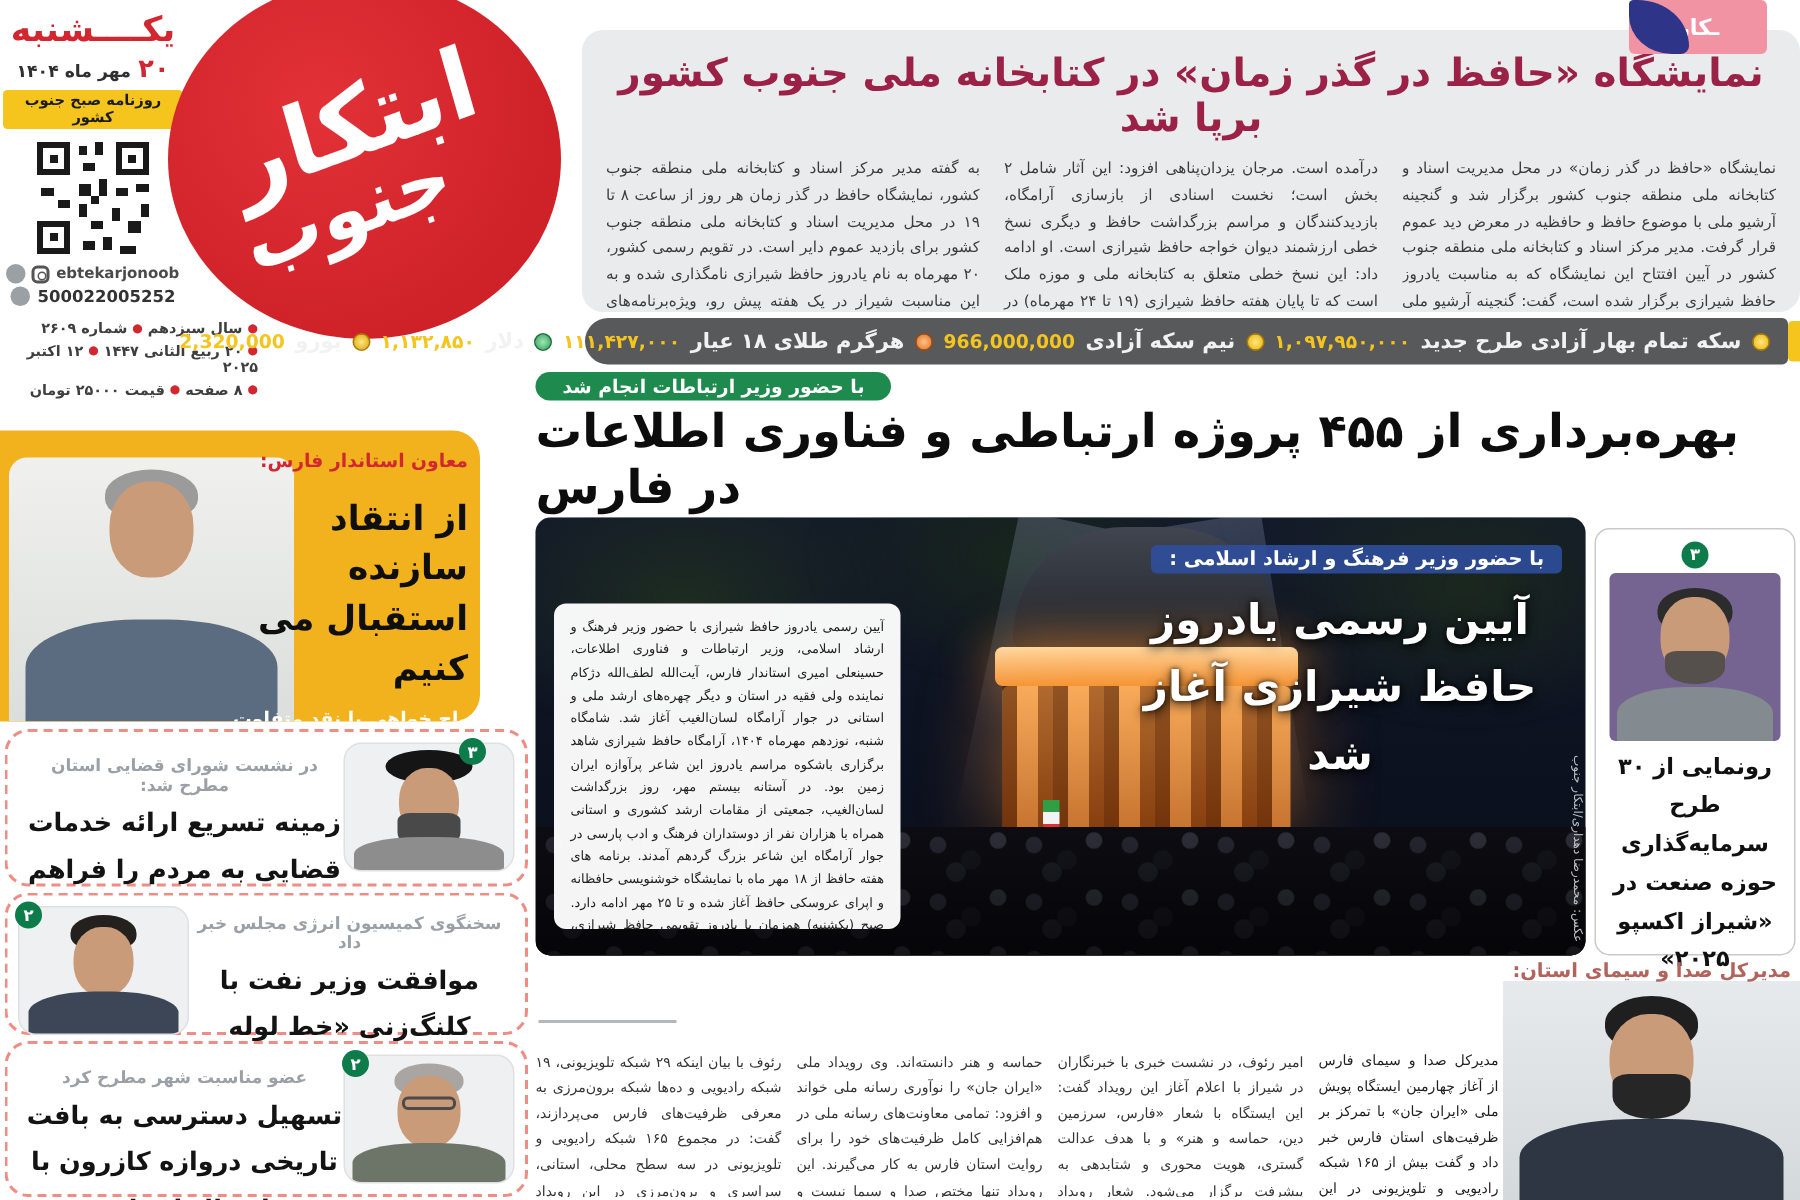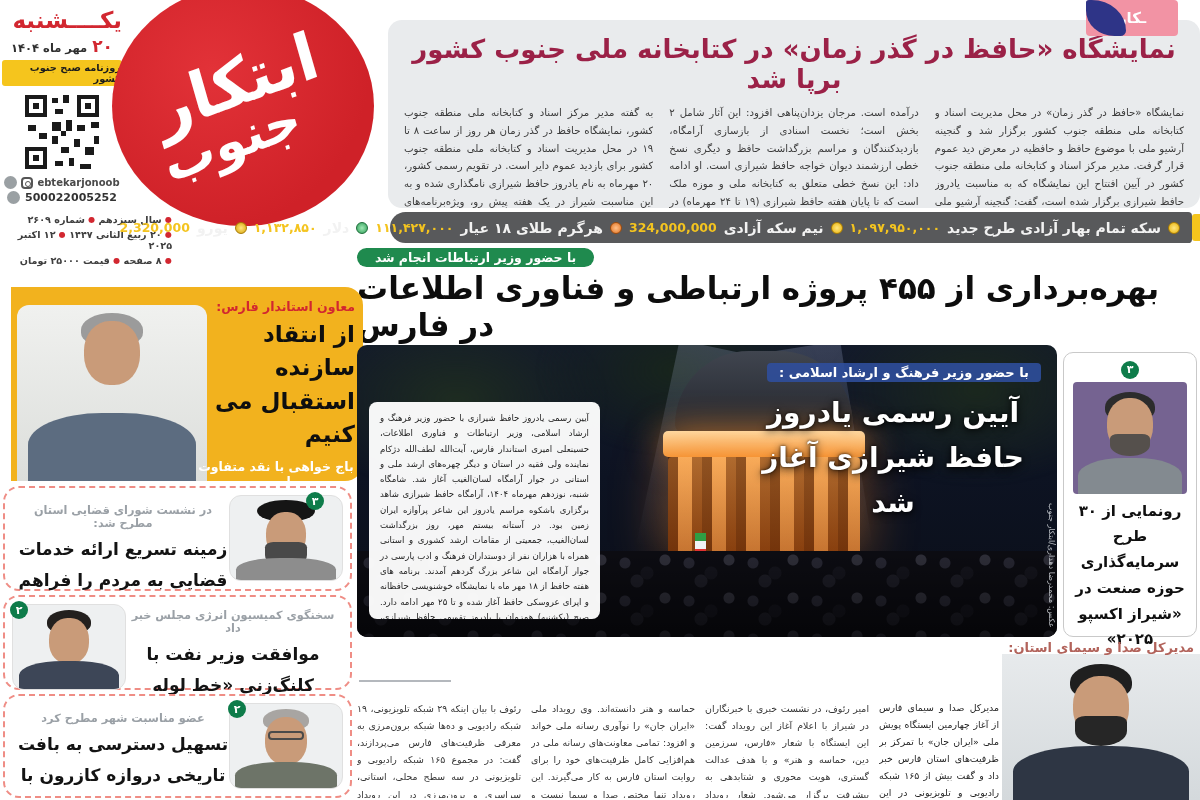--- a/index.html
+++ b/index.html
@@ -1,21 +1,21 @@
 <!DOCTYPE html>
 <html lang="fa" dir="rtl"><head>
 <meta charset="utf-8">
 <style>
   * { margin:0; padding:0; box-sizing:border-box; }
   body { background:#888; font-family:"DejaVu Sans","Liberation Sans",sans-serif; }
   .page { position:relative; width:1200px; height:800px; margin:0 auto; background:#ffffff;
           overflow:hidden; direction:rtl; }
 
   
-  .mh-info { position:absolute; left:2px; top:8px; width:120px; }
+  .mh-info { position:absolute; left:2px; top:8px; width:120px; text-align:center; }
   .mh-weekday { color:#d22730; font-size:23px; font-weight:bold; line-height:1.1; }
   .mh-dateline { display:flex; justify-content:center; align-items:baseline; gap:5px; direction:rtl; margin-top:3px; }
   .mh-day { color:#d22730; font-size:17px; font-weight:bold; }
   .mh-monthyear { color:#2f2f2f; font-size:11.5px; font-weight:bold; }
   .mh-tagline { background:#f5c51d; color:#1c1c1c; font-size:9.8px; font-weight:bold;
                 border-radius:3px; padding:2px 1px; margin-top:4px; }
   .qr { width:80px; height:80px; margin:6px auto 4px; display:block; }
   .social-row { display:flex; direction:ltr; justify-content:center; align-items:center; gap:4px;
                 color:#4a4a4a; font-size:10px; font-weight:bold; }
   .ic { width:12px; height:12px; border-radius:4px; border:2px solid #555; position:relative; display:inline-block; }
@@ -67,27 +67,27 @@
   .lead { position:absolute; left:357px; top:247px; width:843px; text-align:left; }
   .lead-kicker { display:inline-block; background:#1f8a4e; color:#fff; font-size:12.5px; font-weight:bold;
                  padding:2px 18px; border-radius:11px; }
   .lead h2 { font-size:31px; color:#0d0d0d; font-weight:bold; line-height:1.2; margin-top:3px; }
   .lead-sub { color:#8b8b8b; font-size:14px; font-weight:bold; margin-top:5px; }
   .pgref { display:inline-flex; align-items:center; justify-content:center; width:18px; height:18px;
            border-radius:50%; background:#0e7c4a; color:#fff; font-size:11px; font-weight:bold; flex:none; }
   .lead .pgref { position:absolute; left:6px; bottom:-2px; }
 
   
-  .ybox { position:absolute; left:11px; top:287px; width:352px; height:194px; background:#f2b21e;
+  .ybox { position:absolute; left:0; top:287px; width:320px; height:194px; background:#f2b21e;
           border-radius:0 18px 18px 0; overflow:hidden; }
   .ybox-photo { position:absolute; left:6px; bottom:0; width:190px; height:176px; border-radius:12px 12px 0 0;
                 background:linear-gradient(#f0f1ef,#dcdedb); overflow:hidden; }
   .ybox-text { position:absolute; right:8px; top:12px; width:158px; text-align:center; }
   .ybox-kicker { color:#d22730; font-size:12.5px; font-weight:bold; text-align:right; }
-  .ybox-head { color:#0f0f0f; font-size:23px; font-weight:bold; line-height:1.45; text-align:right; margin-top:4px; }
+  .ybox-head { color:#0f0f0f; font-size:23px; font-weight:bold; line-height:1.45; text-align:right; margin-top:16px; }
   .ybox-sub { color:#fff; font-size:12.5px; font-weight:bold; margin-top:8px; text-align:center; }
   .pface { position:absolute; left:50%; transform:translateX(-50%); background:#c99b79; border-radius:46%; }
   .phair { position:absolute; left:50%; transform:translateX(-50%); border-radius:50% 50% 42% 42%; }
   .pbeard { position:absolute; left:50%; transform:translateX(-50%); border-radius:20% 20% 50% 50%; }
   .psuit { position:absolute; left:50%; transform:translateX(-50%); bottom:-4px; border-radius:44% 44% 0 0; }
   .pglass { position:absolute; left:50%; transform:translateX(-50%); border:2px solid #4a4a4a; border-radius:4px; background:transparent; }
 
   
   .photo { position:absolute; left:357px; top:345px; width:700px; height:292px; border-radius:10px;
            overflow:hidden; background:linear-gradient(180deg,#131a2b 0%,#0d1322 45%,#0a0e18 100%); }
@@ -251,21 +251,21 @@
     <div class="corner-pink">ـکار</div>
     <div class="corner-swoosh"></div>
   </div>
 
   <div class="ticker">
     <span class="t-ico t-coin"></span>
     <span class="lbl">سکه تمام بهار آزادی طرح جدید</span>
     <span class="val">۱,۰۹۷,۹۵۰,۰۰۰</span>
     <span class="t-ico t-coin"></span>
     <span class="lbl">نیم سکه آزادی</span>
-    <span class="val">324,000,000</span>
+    <span class="val">966,000,000</span>
     <span class="t-ico t-gold"></span>
     <span class="lbl">هرگرم طلای ۱۸ عیار</span>
     <span class="val">۱۱۱,۴۲۷,۰۰۰</span>
     <span class="t-ico t-usd"></span>
     <span class="lbl">دلار</span>
     <span class="val">۱,۱۳۲,۸۵۰</span>
     <span class="t-ico t-eur"></span>
     <span class="lbl">یورو</span>
     <span class="val">2,320,000</span>
   </div>

